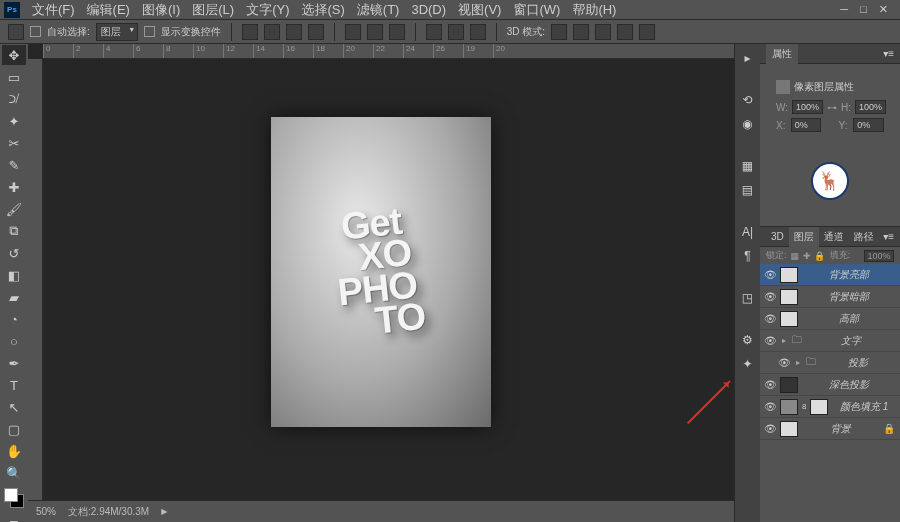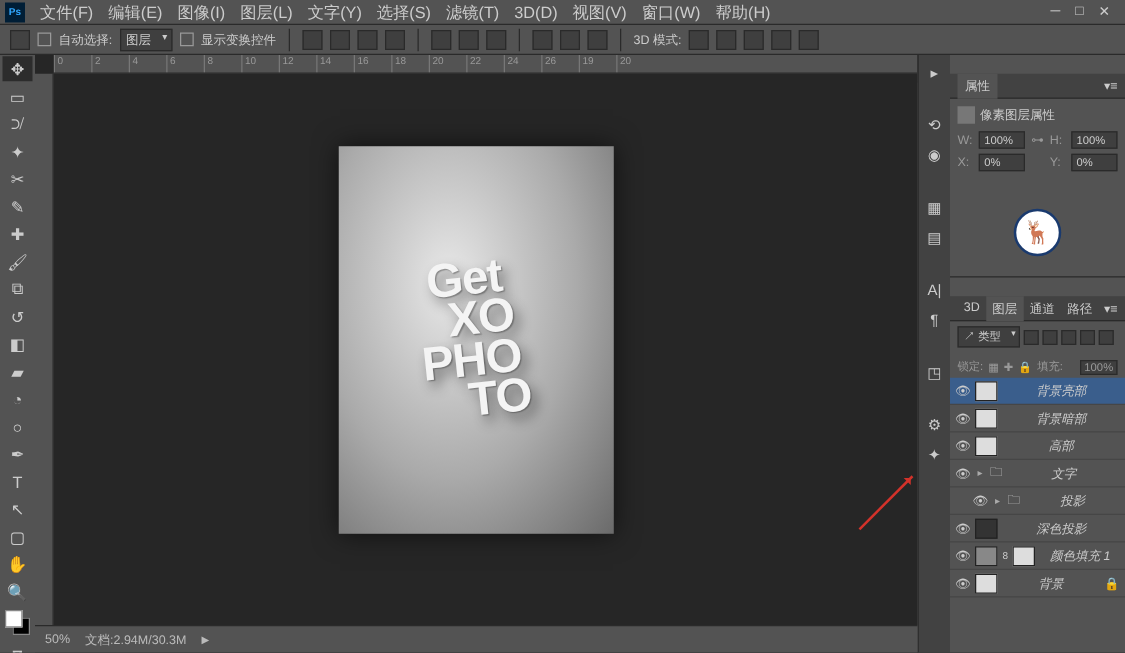--- a/index.html
+++ b/index.html
@@ -49,25 +49,25 @@
 
 
 .right-col { position: absolute; right: 0; top: 44px; width: 166px; bottom: 0; display: flex; }
 .docked-icons { width: 26px; background: #424242; border-left: 1px solid #2a2a2a; display: flex; flex-direction: column; align-items: center; padding-top: 4px; gap: 4px; }
 .docked-icons .dico { width: 20px; height: 20px; display: flex; align-items: center; justify-content: center; font-size: 12px; color: #ccc; cursor: pointer; }
 .docked-icons .gap { height: 14px; }
 .panels { width: 140px; background: #535353; display: flex; flex-direction: column; }
 
 
 .panel { border-bottom: 1px solid #2a2a2a; }
-.panel-tabs { height: 20px; background: #424242; display: flex; align-items: center; padding: 0 6px; font-size: 10px; border-bottom: 1px solid #2a2a2a; margin-top: 15px; }
+.panel-tabs { height: 20px; background: #424242; display: flex; align-items: center; padding: 0 6px; font-size: 10px; border-bottom: 1px solid #2a2a2a; }
 .panel-tabs .ptab { padding: 3px 6px; }
 .panel-tabs .ptab.active { background: #535353; }
 .panel-tabs .menu { margin-left: auto; font-size: 10px; cursor: pointer; }
-.panel-body { padding: 6px; font-size: 10px; }
+.panel-body { padding: 16px; font-size: 10px; }
 .prop-row { display: flex; align-items: center; gap: 4px; margin-bottom: 4px; }
 .prop-row label { width: 14px; color: #999; }
 .prop-row .field { background: #3f3f3f; border: 1px solid #2a2a2a; padding: 1px 3px; width: 38px; font-size: 9px; }
 .prop-row .link { width: 12px; text-align: center; color: #999; }
 .prop-header { display: flex; align-items: center; gap: 4px; margin-bottom: 6px; }
 .prop-header .thumb { width: 14px; height: 14px; background: #777; }
 
 
 .deer-logo { width: 38px; height: 38px; border-radius: 50%; background: #fff; border: 2px solid #1a3a6e; display: flex; align-items: center; justify-content: center; margin: 30px auto 10px; color: #1a3a6e; font-size: 18px; }
 
@@ -279,30 +279,20 @@
     </div>
 
     <div class="layers-panel">
       <div class="panel-tabs">
         <div class="ptab">3D</div>
         <div class="ptab active">图层</div>
         <div class="ptab">通道</div>
         <div class="ptab">路径</div>
         <div class="menu">▾≡</div>
       </div>
-      <div class="layers-opts">
-        <div class="row">
-          <span class="kind">↗ 类型</span>
-          <div class="fico"></div>
-          <div class="fico"></div>
-          <div class="fico"></div>
-          <div class="fico"></div>
-          <div class="fico"></div>
-        </div>
-      </div>
       <div class="lock-row">
         <span>锁定:</span>
         <span class="lico">▦</span>
         <span class="lico">✚</span>
         <span class="lico">🔒</span>
         <span>填充:</span>
         <span class="ffield">100%</span>
       </div>
 
       <div class="layer-list">

